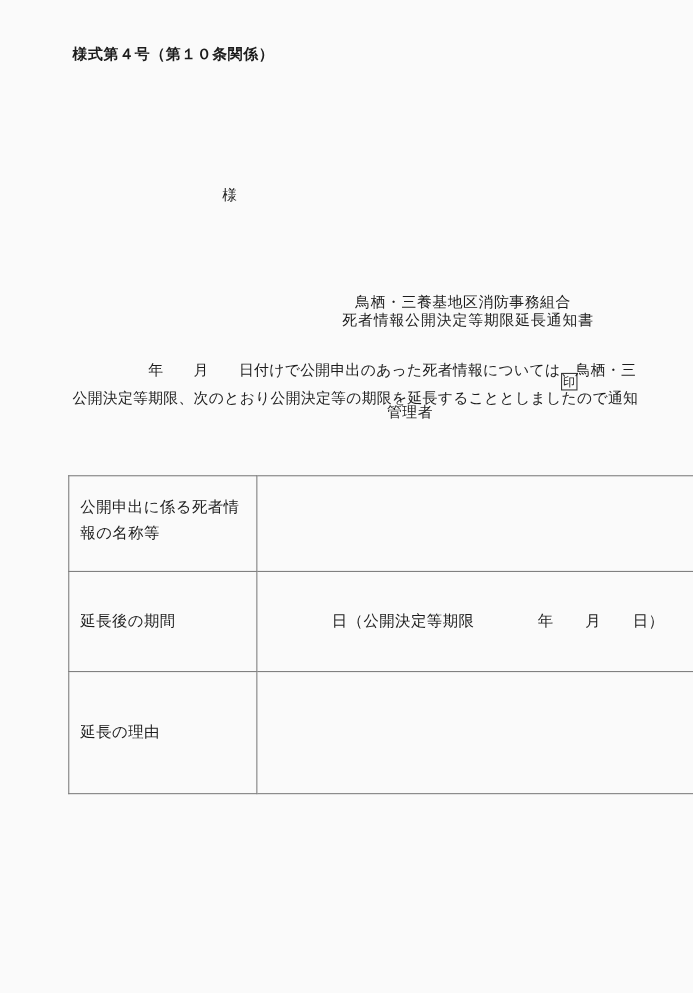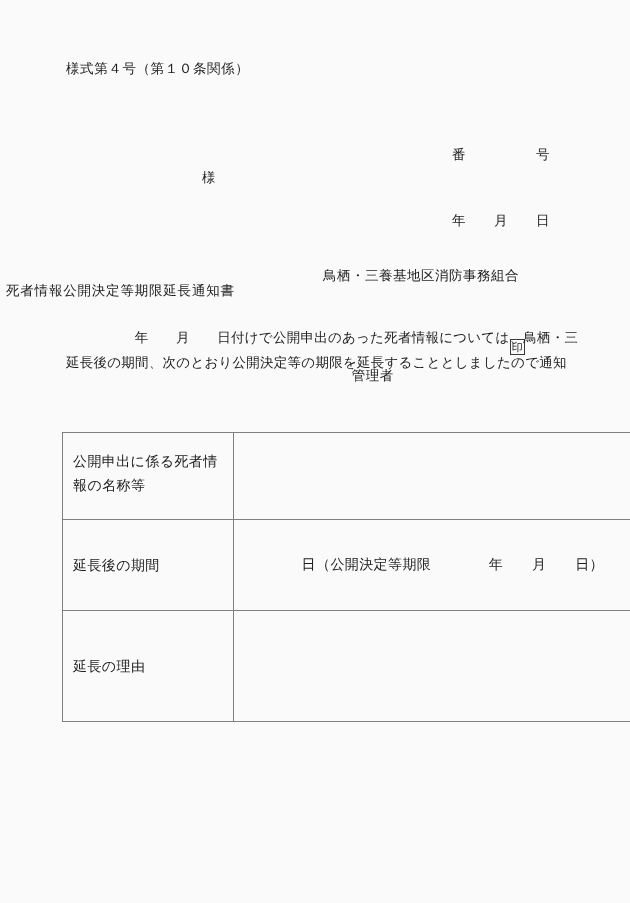--- a/index.html
+++ b/index.html
@@ -20,24 +20,25 @@
     position: absolute;
     inset: 0;
     width: 630px;
     height: 903px;
   }
 
   
   .form-no {
     position: absolute;
     left: 66px;
-    top: 60px;
+    top: 41px;
     font-size: 13.5px;
     letter-spacing: 0.6px;
     white-space: pre;
+    font-weight: bold;
   }
 
   
   .doc-meta {
     position: absolute;
     left: 452px;
     top: 99px;
     font-size: 13.5px;
     line-height: 22px;
     white-space: pre;
@@ -81,21 +82,21 @@
     text-align: center;
     box-sizing: border-box;
   }
 
   
   .doc-title {
     position: absolute;
     left: 0;
     top: 282px;
     width: 540px;
-    text-align: left;
+    text-align: right;
     font-size: 13.5px;
     letter-spacing: 0.8px;
     padding-left: 6px;
     box-sizing: border-box;
   }
 
   
   .body-text {
     position: absolute;
     left: 66px;
@@ -142,40 +143,36 @@
   .row-reason td.label  { vertical-align: middle; }
   .label-wrap { display: block; }
 </style>
 </head>
 <body>
 
 <div class="page">
 
   <div class="form-no">様式第４号（第１０条関係）</div>
 
-  <div class="doc-meta">
-    <div>番　　　　　号</div>
-    <div>年　　月　　日</div>
-  </div>
 
   <div class="addressee">様</div>
 
   <div class="issuer">
     <div>鳥栖・三養基地区消防事務組合</div>
     <div class="issuer-role-row">
       <span>管理者</span>
       <span class="seal-box">印</span>
     </div>
   </div>
 
   <div class="doc-title">死者情報公開決定等期限延長通知書</div>
 
   <div class="body-text">
     <span class="line">　　　　　年　　月　　日付けで公開申出のあった死者情報については、鳥栖・三</span>
-    <span class="line">延長後の期間、次のとおり公開決定等の期限を延長することとしましたので通知</span>
+    <span class="line">公開決定等期限、次のとおり公開決定等の期限を延長することとしましたので通知</span>
   </div>
 
   <table class="form-table">
     <tbody>
       <tr class="row-name">
         <td class="label">
           <span class="label-wrap">公開申出に係る死者情報の名称等</span>
         </td>
         <td class="value"></td>
       </tr>

